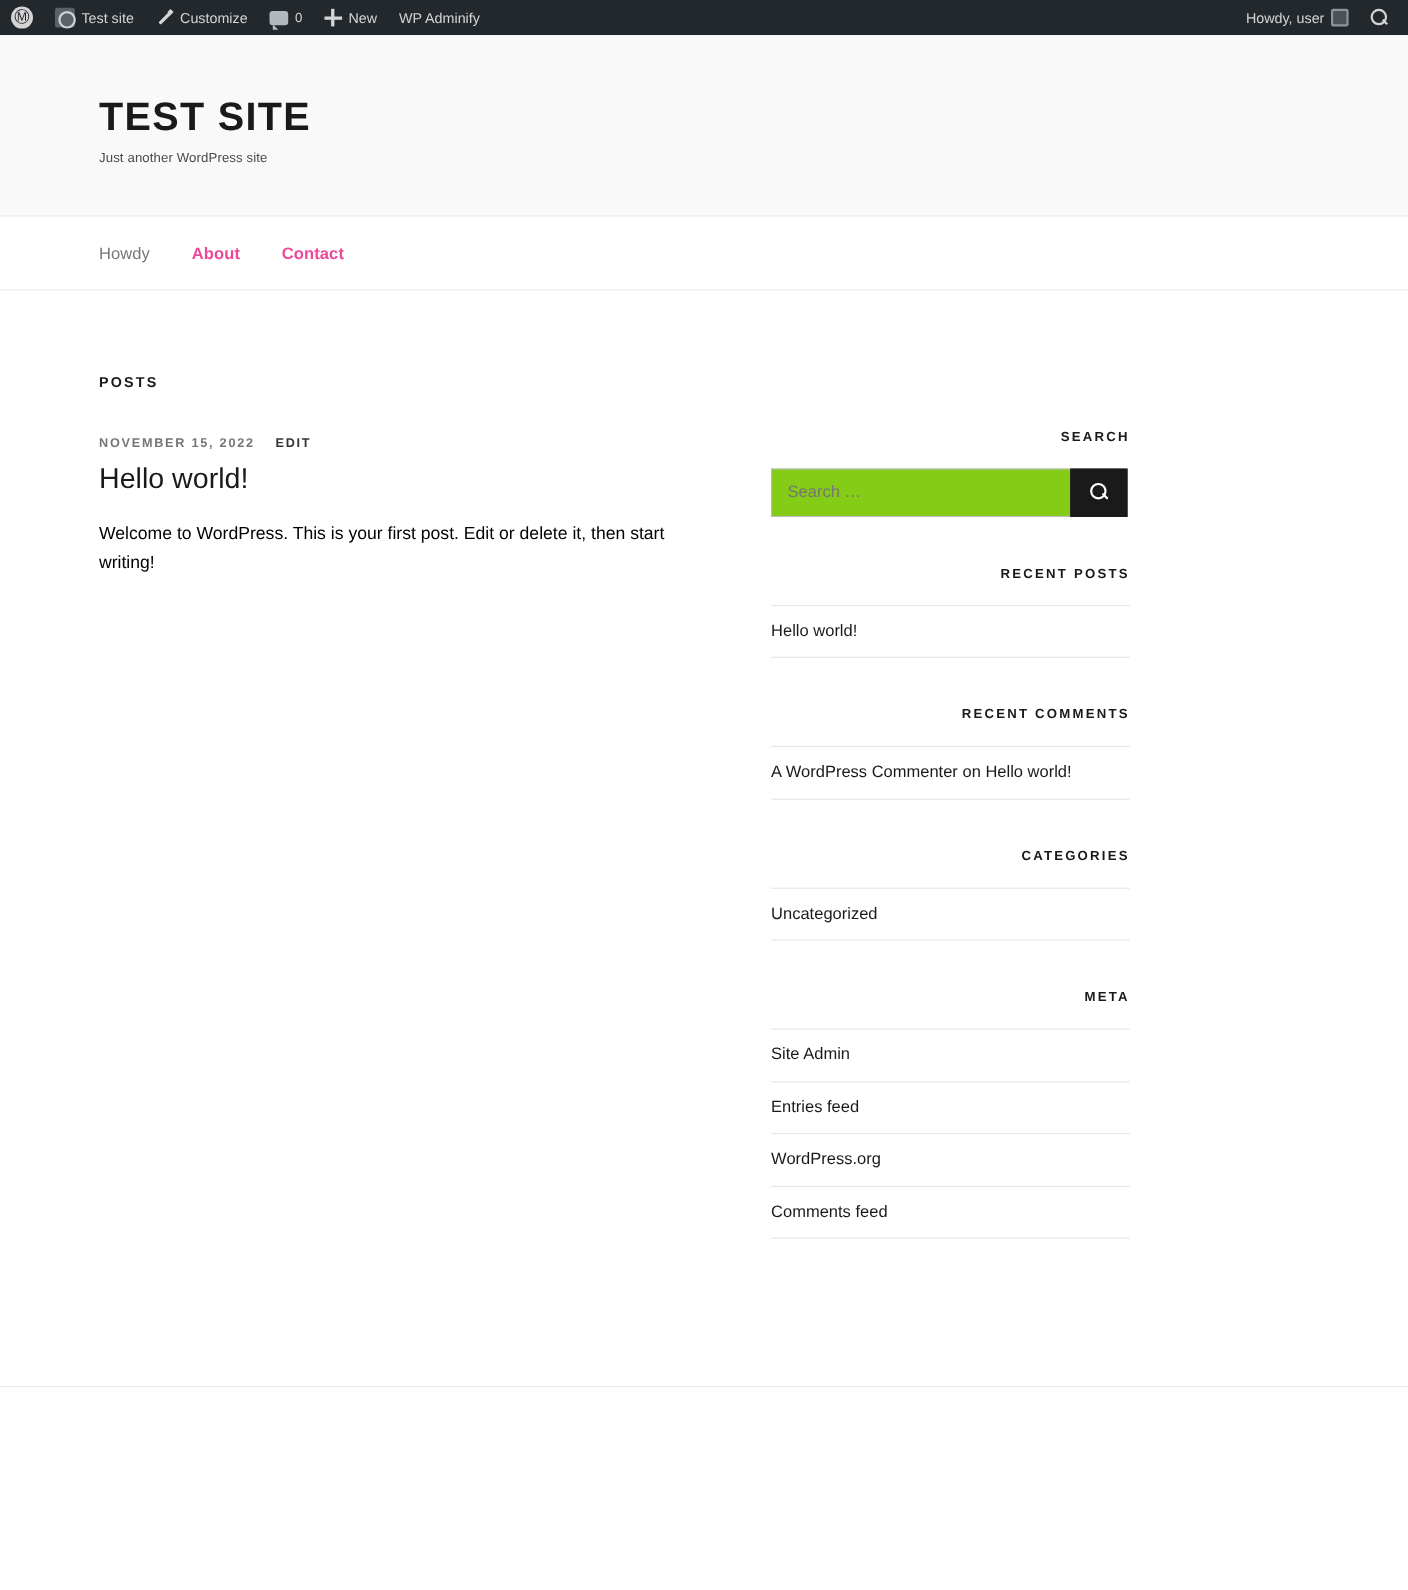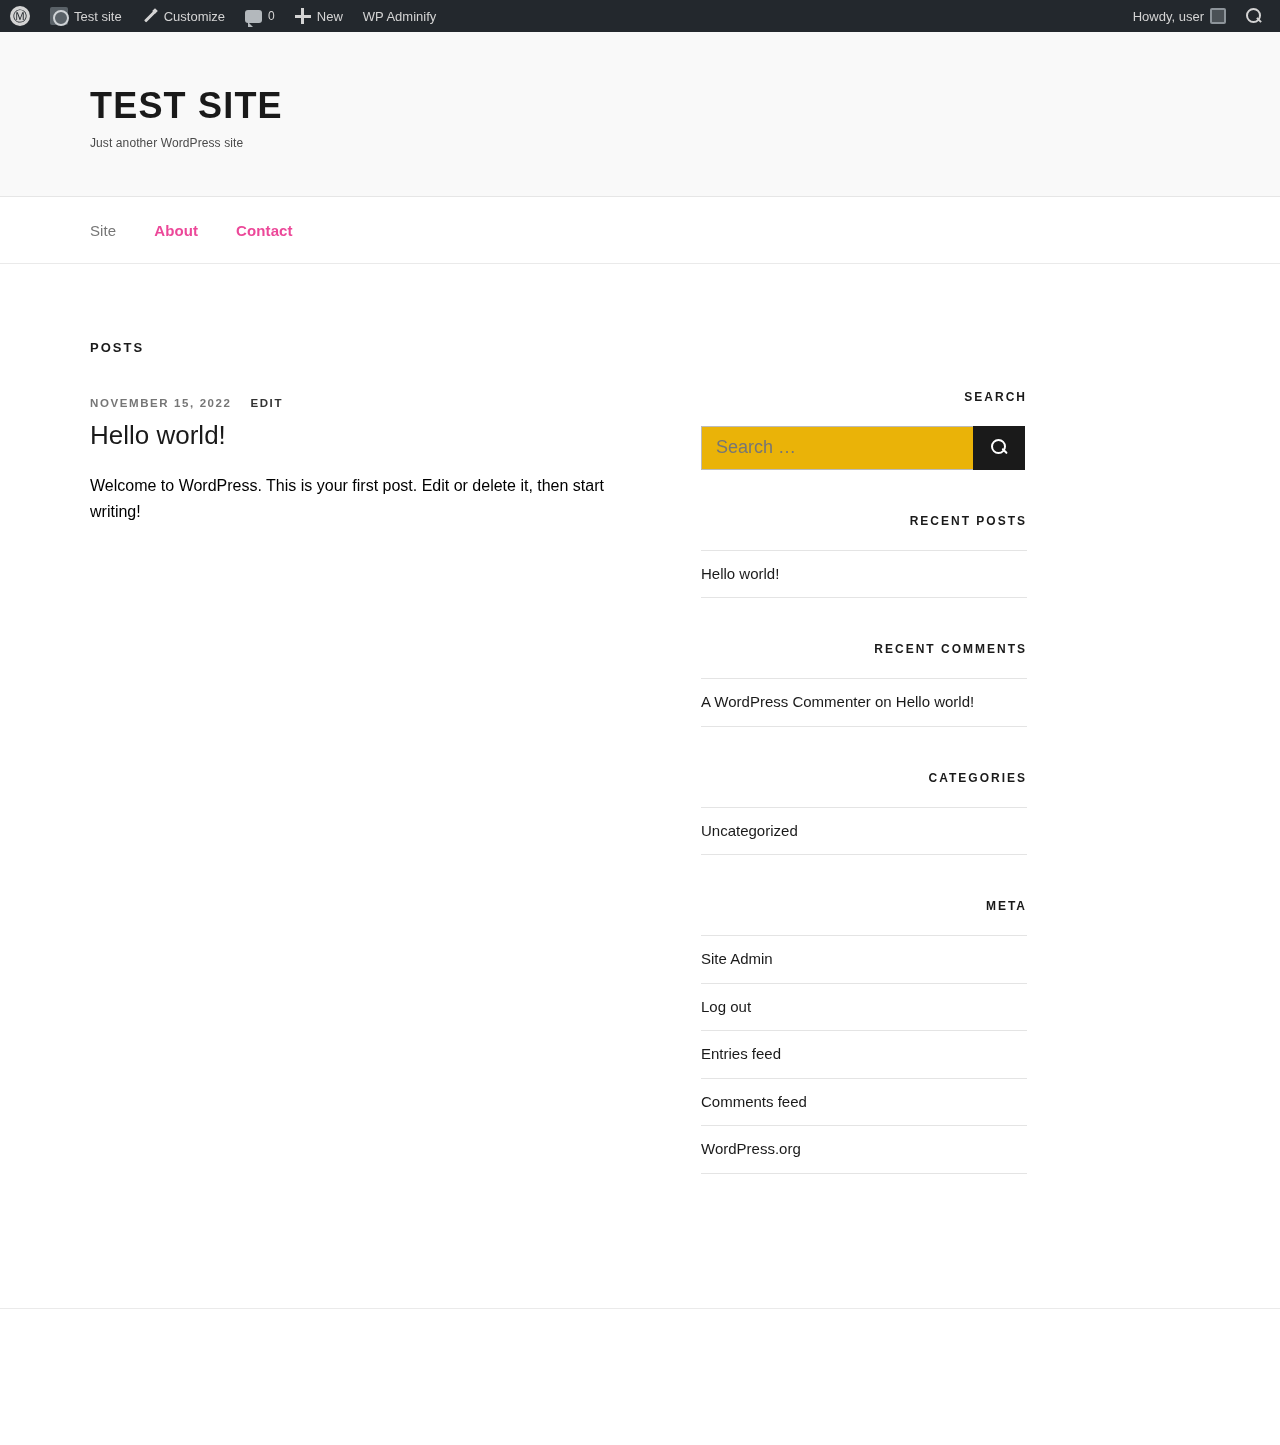--- a/index.html
+++ b/index.html
@@ -251,25 +251,25 @@
     color: #1a1a1a;
     text-align: right;
   }
   .search-form { display: flex; width: 324px; }
   .search-field {
     flex: 1;
     height: 44px;
     border: 1px solid #bbb;
     border-right: none;
     padding: 0 14px;
-    font-size: 18px;
+    font-size: 15px;
     color: #555;
     font-family: "Liberation Sans", sans-serif;
     outline: none;
-    background: #eab308;
+    background: #84cc16;
   }
   .search-field::placeholder { color: #767676; }
   .search-submit {
     width: 52px;
     height: 44px;
     background: #1a1a1a;
     border: 1px solid #1a1a1a;
     cursor: pointer;
     display: flex;
     align-items: center;
@@ -360,21 +360,21 @@
       <a href="#">TEST SITE</a>
     </h1>
     <p class="site-desc">Just another WordPress site</p>
   </div>
 </header>
 
 <nav class="site-nav">
   <div class="wrap">
     <ul class="nav-list">
       <li class="current">
-        <a href="#">Site</a>
+        <a href="#">Howdy</a>
       </li>
       <li>
         <a href="#">About</a>
       </li>
       <li>
         <a href="#">Contact</a>
       </li>
     </ul>
   </div>
 </nav>
@@ -442,30 +442,27 @@
       </ul>
     </section>
 
     <section class="widget">
       <h3 class="widget-title">META</h3>
       <ul>
         <li>
           <a href="#">Site Admin</a>
         </li>
         <li>
-          <a href="#">Log out</a>
-        </li>
-        <li>
           <a href="#">Entries feed</a>
         </li>
         <li>
+          <a href="#">WordPress.org</a>
+        </li>
+        <li>
           <a href="#">Comments feed</a>
-        </li>
-        <li>
-          <a href="#">WordPress.org</a>
         </li>
       </ul>
     </section>
 
   </aside>
 </div>
 
 <footer class="site-footer">
   
 </footer>

